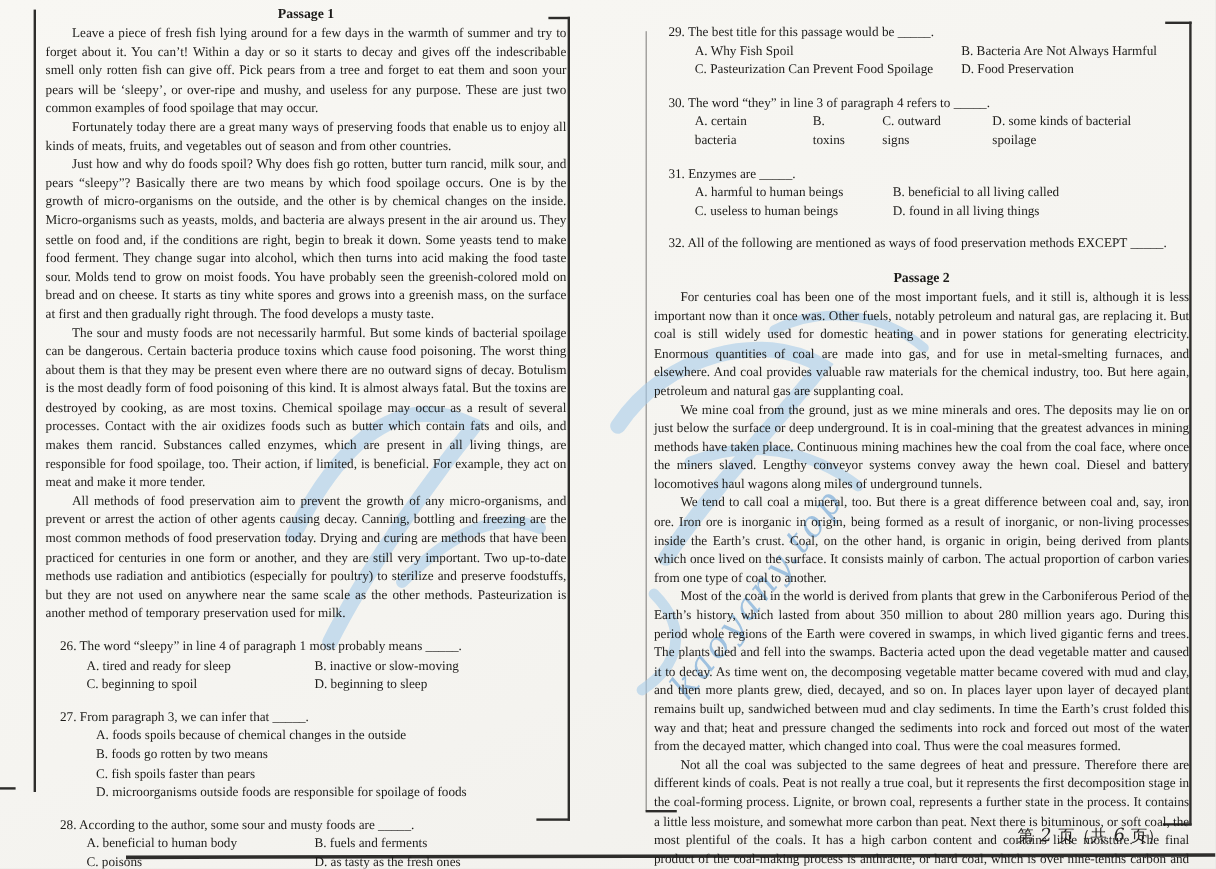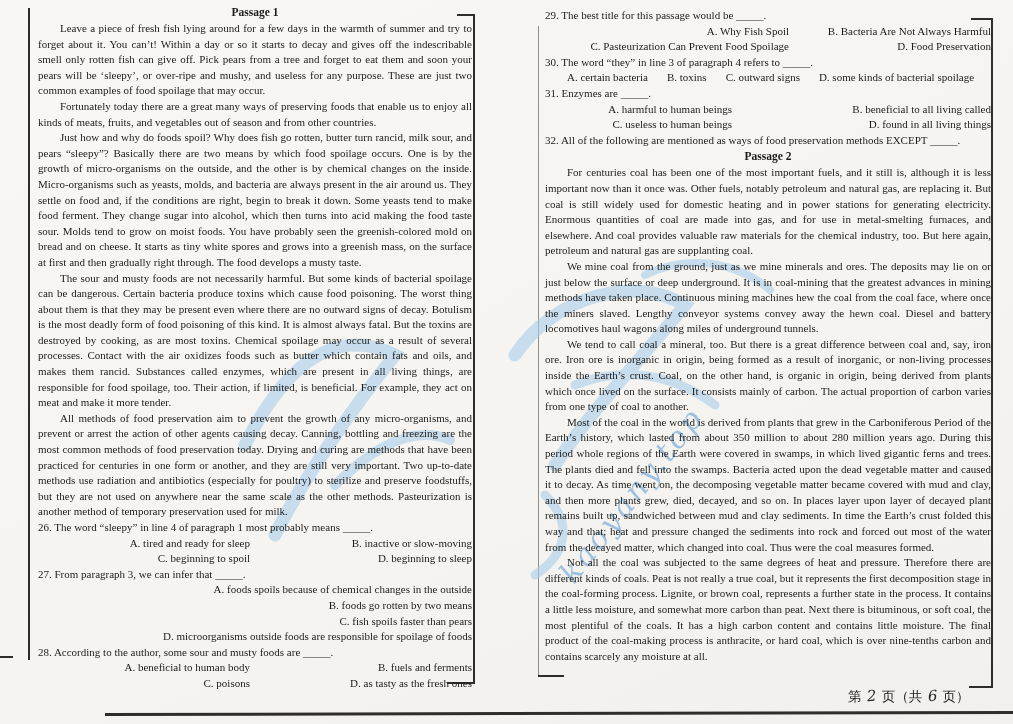--- a/index.html
+++ b/index.html
@@ -7,23 +7,23 @@
   .page{
     position:relative;width:1013px;height:724px;overflow:hidden;
     background:linear-gradient(155deg,#f8f7f3 0%,#f5f4f0 55%,#f1f0ec 100%);
     color:#1d1c1a;
   }
   .col{position:absolute;top:4px;font-size:11px;line-height:15.6px;}
   .col-left{left:38px;width:434px;}
   .col-right{left:545px;top:8px;width:446px;}
   .passage-title{text-align:center;font-weight:bold;font-size:11.5px;line-height:17px;margin:0;}
   p.para{margin:0;text-indent:2em;text-align:justify;}
-  .q{margin:0;}
+  .q{margin:12px;}
   .q-stem{margin:0;}
-  .opts{margin-left:22px;text-align:right;}
+  .opts{margin-left:22px;}
   .opts-grid{display:grid;}
   .g190{grid-template-columns:190px auto;}
   .g222{grid-template-columns:222px auto;}
   .g165{grid-template-columns:165px auto;}
   .opts-list .opt{display:block;}
   .opts-list .opt{padding-left:8px;}
   .opts-row{display:flex;gap:19px;margin-left:22px;flex-wrap:nowrap;align-items:center;}
   .opt{white-space:normal;}
   
   .mark{position:absolute;background:#2e2d2b;}

